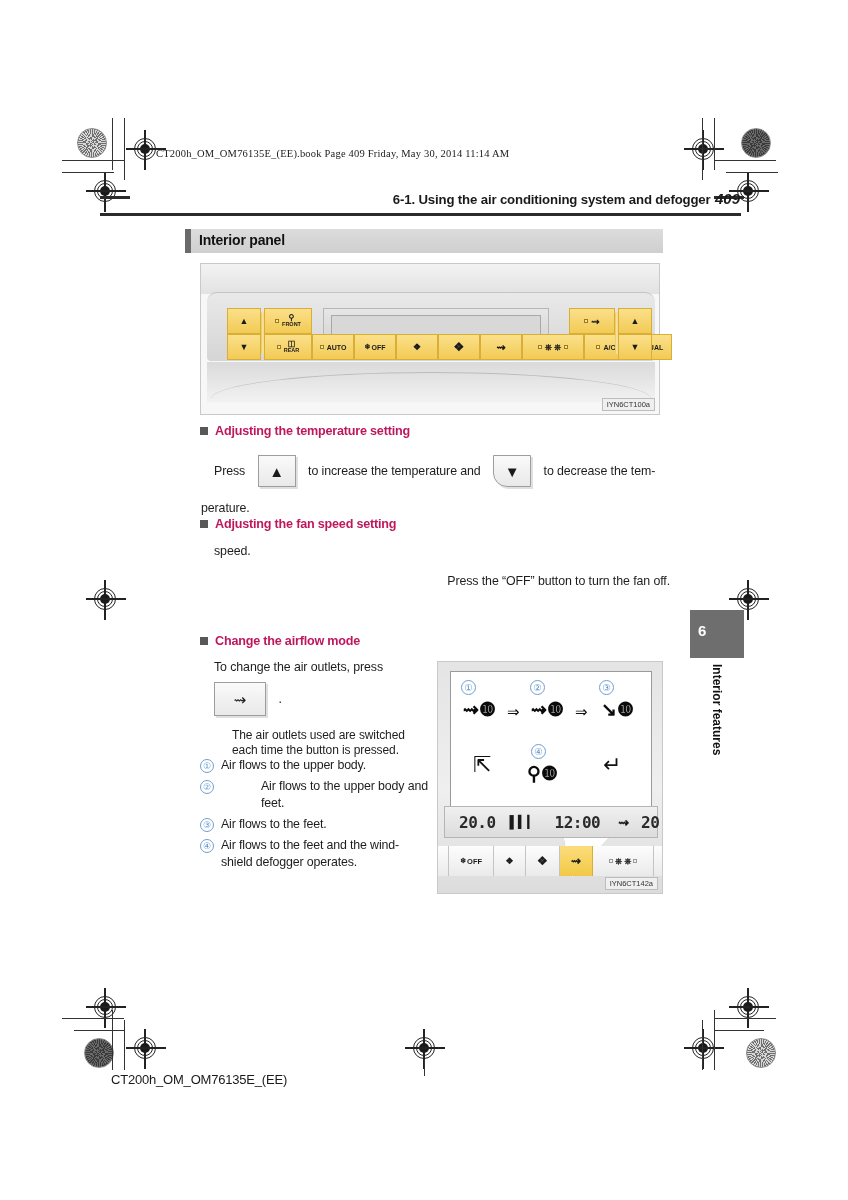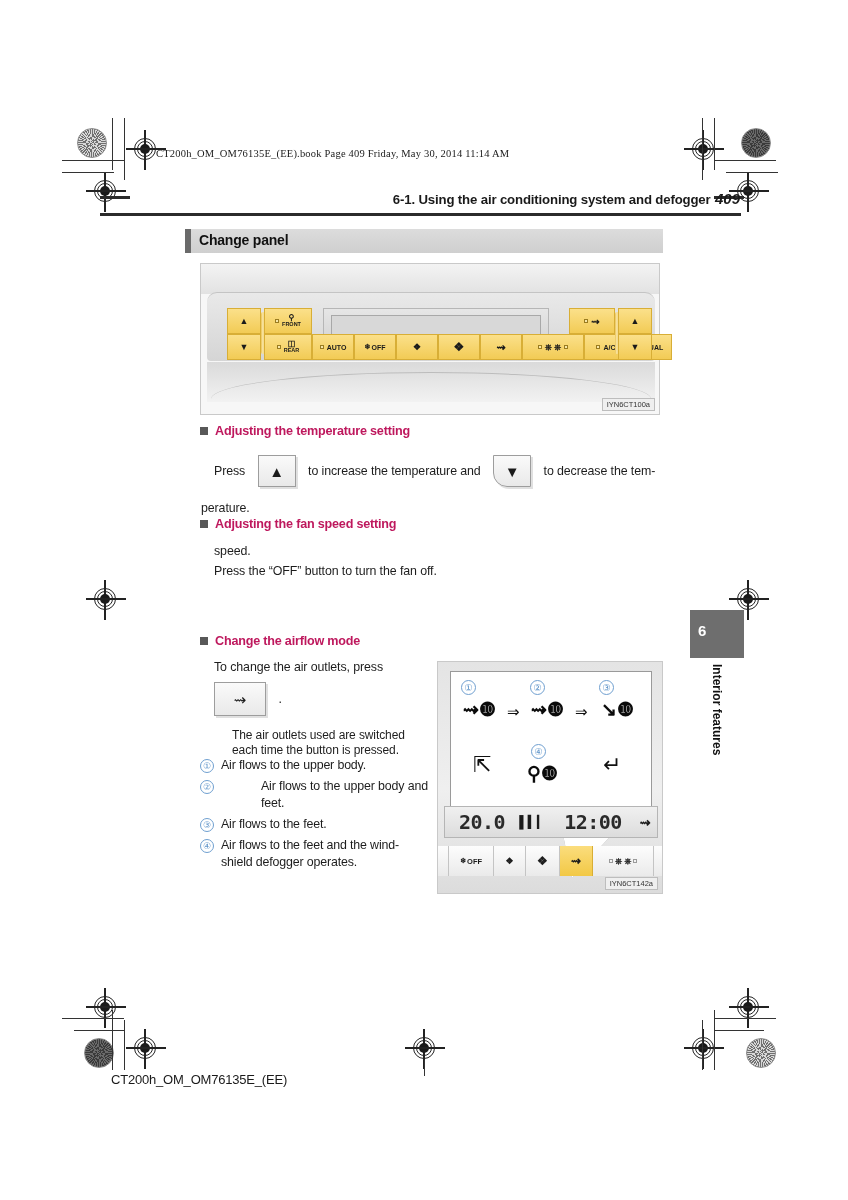--- a/index.html
+++ b/index.html
@@ -100,21 +100,21 @@
         background:linear-gradient(to bottom,#e4e4e4 0,#efefef 55%,#dcdcdc 100%);}
   .callout{position:absolute;left:12px;top:9px;width:202px;height:160px;background:#fff;
            border:1px solid #9a9a9a;box-sizing:border-box;}
   .tail{position:absolute;left:124px;top:168px;width:0;height:0;
         border-left:10px solid transparent;border-right:44px solid transparent;
         border-top:48px solid #fff;filter:drop-shadow(0 0 0 #999);}
 
   .lcdstrip{position:absolute;left:6px;top:144px;width:214px;height:32px;
             background:linear-gradient(to bottom,#f0f0f0,#dcdcdc);border:1px solid #b5b5b5;
             box-sizing:border-box;display:flex;align-items:center;}
-  .lcdseg{font-family:"DejaVu Sans Mono",monospace;font-weight:700;font-size:20px;
+  .lcdseg{font-family:"DejaVu Sans Mono",monospace;font-weight:700;font-size:16px;
           color:#2a2a2a;letter-spacing:-.5px;}
   .btnstrip{position:absolute;left:0;top:184px;width:226px;height:30px;display:flex;}
   .bs{flex:1 1 auto;background:linear-gradient(to bottom,#fdfdfd,#eaeaea);
       border-right:1px solid #c4c4c4;display:flex;align-items:center;justify-content:center;
       font-size:7.5px;font-weight:700;color:#1c1c1c;}
   .bs.hi{background:linear-gradient(to bottom,#fbdd7d,#f2c845);border-color:#d9ae34;}
   .mini{width:4px;height:4px;border:1px solid #9a9a9a;box-sizing:border-box;display:inline-block;}
 
   .cnum{position:absolute;width:15px;height:15px;border-radius:50%;border:1.2px solid #6f9fd0;
         color:#5f94c9;font-size:9.5px;line-height:13px;text-align:center;box-sizing:border-box;
@@ -208,21 +208,21 @@
 <div class="bookline">CT200h_OM_OM76135E_(EE).book   Page 409   Friday, May 30, 2014   11:14 AM</div>
 
 <div class="runhead">
   <span class="ttl">6-1. Using the air conditioning system and defogger</span>
   <span class="pg">409</span>
 </div>
 <div class="headrule"></div>
 
 <div class="banner">
   <span class="bar"></span>
-  <span class="btxt">Change panel</span>
+  <span class="btxt">Interior panel</span>
 </div>
 
 <div class="fig1">
   <div class="dashtop"></div>
   <div class="dashband"></div>
   <div class="dashbot"></div>
   <div class="swoop"></div>
 
   <div class="lcdbox">
       <i></i>
@@ -313,21 +313,21 @@
     <span class="ptext">to decrease the tem-</span>
   </div>
   <div class="ptext" style="margin-top:14px;margin-left:1px;">perature.</div>
 </div>
 
 <div class="sect" style="top:517px;width:470px;">
   <div class="shead">
     <span class="sq"></span><span>Adjusting the fan speed setting</span>
   </div>
   <div class="ptext" style="margin-top:13px;margin-left:14px;">speed.</div>
-  <div class="ptext" style="margin-top:6px;margin-left:14px;">Press the “OFF” button to turn the fan off.</div>
+  <div class="ptext" style="margin-top:16px;margin-left:14px;text-align:right;">Press the “OFF” button to turn the fan off.</div>
 </div>
 
 <div class="sect" style="top:634px;width:240px;">
   <div class="shead">
     <span class="sq"></span><span>Change the airflow mode</span>
   </div>
   <div class="ptext" style="margin-top:12px;margin-left:14px;width:222px;text-align:justify;">To change the air outlets, press</div>
   <div style="margin-top:8px;margin-left:14px;">
     <span class="keybtn" style="width:52px;height:34px;line-height:34px;">
       <span style="font-size:15px;">⇝</span>

